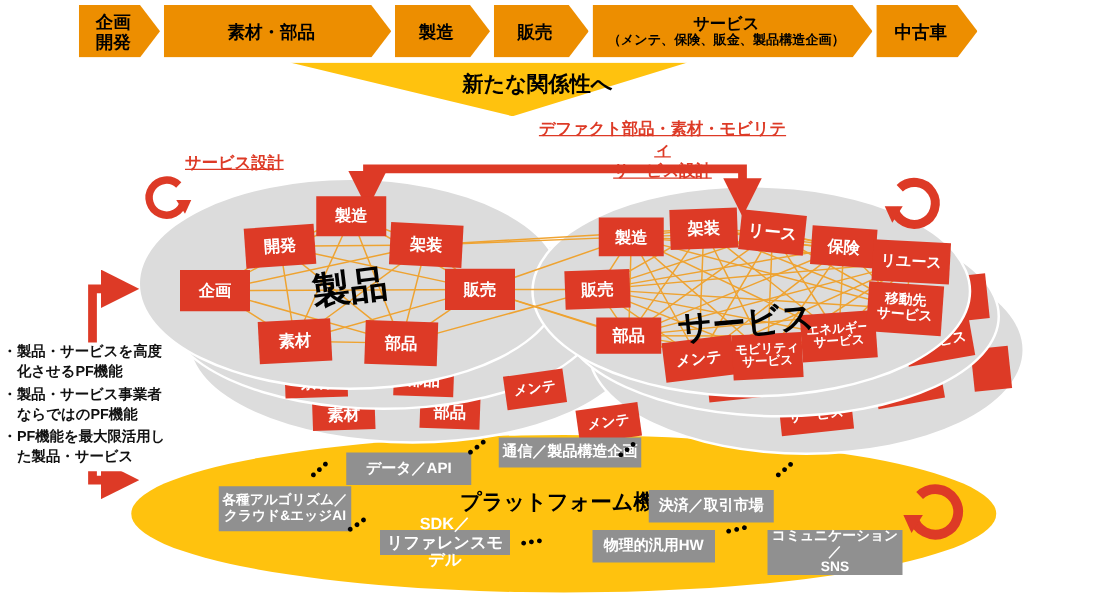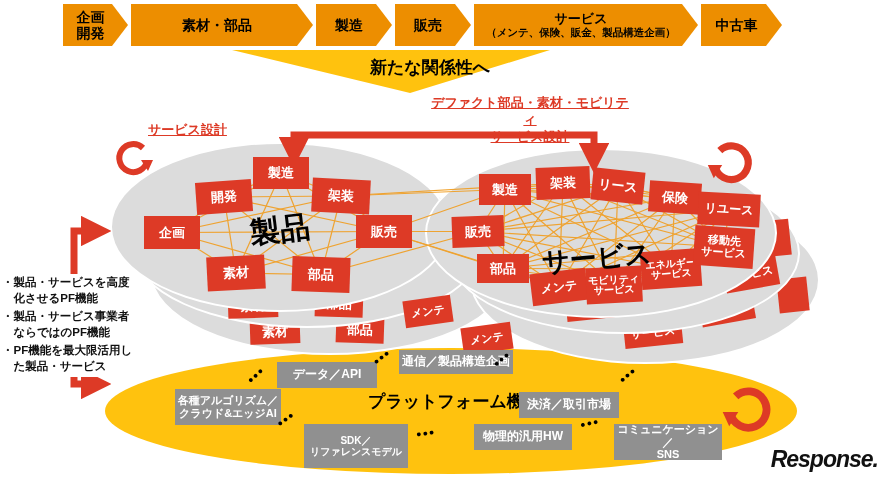--- a/index.html
+++ b/index.html
@@ -216,21 +216,20 @@
   <div id="serv-title" class="cluster-title">サービス</div>
 
   <div id="pf-bullets">
     <div class="bullet">・製品・サービスを高度化させるPF機能</div>
     <div class="bullet">・製品・サービス事業者ならではのPF機能</div>
     <div class="bullet">・PF機能を最大限活用した製品・サービス</div>
   </div>
 
   <div id="platform-title">プラットフォーム機能</div>
 
-  <div id="response-logo">Response.</div>
 <div class="node" style="left: 250px; top: 319px; width: 50px; height: 25px; font-size: 13px; z-index: 3; transform: rotate(-2deg);">素材</div>
     <div class="node" style="left: 336px; top: 317px; width: 48px; height: 26px; font-size: 13px; z-index: 3; transform: rotate(2deg);">部品</div>
     <div class="node" style="left: 462px; top: 325px; width: 50px; height: 27px; font-size: 11px; z-index: 3; transform: rotate(-8deg);">メンテ</div>
     <div class="node" style="left: 624px; top: 319px; width: 58px; height: 27px; font-size: 11px; z-index: 3; transform: rotate(-6deg);">サービス</div>
     <div class="node" style="left: 700px; top: 295px; width: 54px; height: 28px; font-size: 11px; z-index: 3; transform: rotate(-10deg);">サービス</div>
     <div class="node" style="left: 778px; top: 278px; width: 30px; height: 34px; font-size: 13px; z-index: 3; transform: rotate(-6deg);"></div>
     <div class="node" style="left: 228px; top: 293px; width: 50px; height: 25px; font-size: 13px; z-index: 5; transform: rotate(-2deg);">素材</div>
     <div class="node" style="left: 315px; top: 291px; width: 48px; height: 26px; font-size: 13px; z-index: 5; transform: rotate(2deg);">部品</div>
     <div class="node" style="left: 404px; top: 298px; width: 48px; height: 27px; font-size: 11px; z-index: 5; transform: rotate(-8deg);">メンテ</div>
     <div class="node" style="left: 566px; top: 292px; width: 58px; height: 27px; font-size: 11px; z-index: 5; transform: rotate(-6deg);">サービス</div>
@@ -257,21 +256,21 @@
 サービス</div>
     <div class="node" style="left: 694px; top: 227px; width: 60px; height: 40px; font-size: 11px; z-index: 11; transform: rotate(4deg);">移動先
 サービス</div>
     <div class="pf-item" style="left: 277px; top: 362px; width: 100px; height: 26px;">データ／API</div>
     <div class="pf-item" style="left: 399px; top: 350px; width: 114px; height: 24px;">通信／製品構造企画</div>
     <div class="pf-item" style="left: 519px; top: 360px; width: 100px; height: 26px; margin-top: 32px;">決済／取引市場</div>
     <div class="pf-item" style="left: 175px; top: 389px; width: 106px; height: 36px; font-size: 11px;">各種アルゴリズム／
 クラウド&amp;エッジAI</div>
     <div class="pf-item" style="left: 614px; top: 389px; width: 108px; height: 36px; font-size: 11px; margin-top: 35px;">コミュニケーション／
 SNS</div>
-    <div class="pf-item" style="left: 304px; top: 424px; width: 104px; height: 44px; font-size: 10px; text-align: center;">SDK／
+    <div class="pf-item" style="left: 304px; top: 424px; width: 104px; height: 20px; font-size: 13px; text-align: center;">SDK／
 リファレンスモデル</div>
     <div class="pf-item" style="left: 474px; top: 424px; width: 98px; height: 26px;">物理的汎用HW</div>
     <div class="dots" style="left: 246px; top: 370px; transform: rotate(-42deg);">●●●</div>
     <div class="dots" style="left: 372px; top: 352px; transform: rotate(-38deg);">●●●</div>
     <div class="dots" style="left: 492px; top: 354px; transform: rotate(-40deg);">●●●</div>
     <div class="dots" style="left: 618px; top: 370px; transform: rotate(-40deg);">●●●</div>
     <div class="dots" style="left: 276px; top: 414px; transform: rotate(-35deg);">●●●</div>
     <div class="dots" style="left: 416px; top: 428px; transform: rotate(-8deg);">●●●</div>
     <div class="dots" style="left: 580px; top: 418px; transform: rotate(-12deg);">●●●</div>
   </div>

